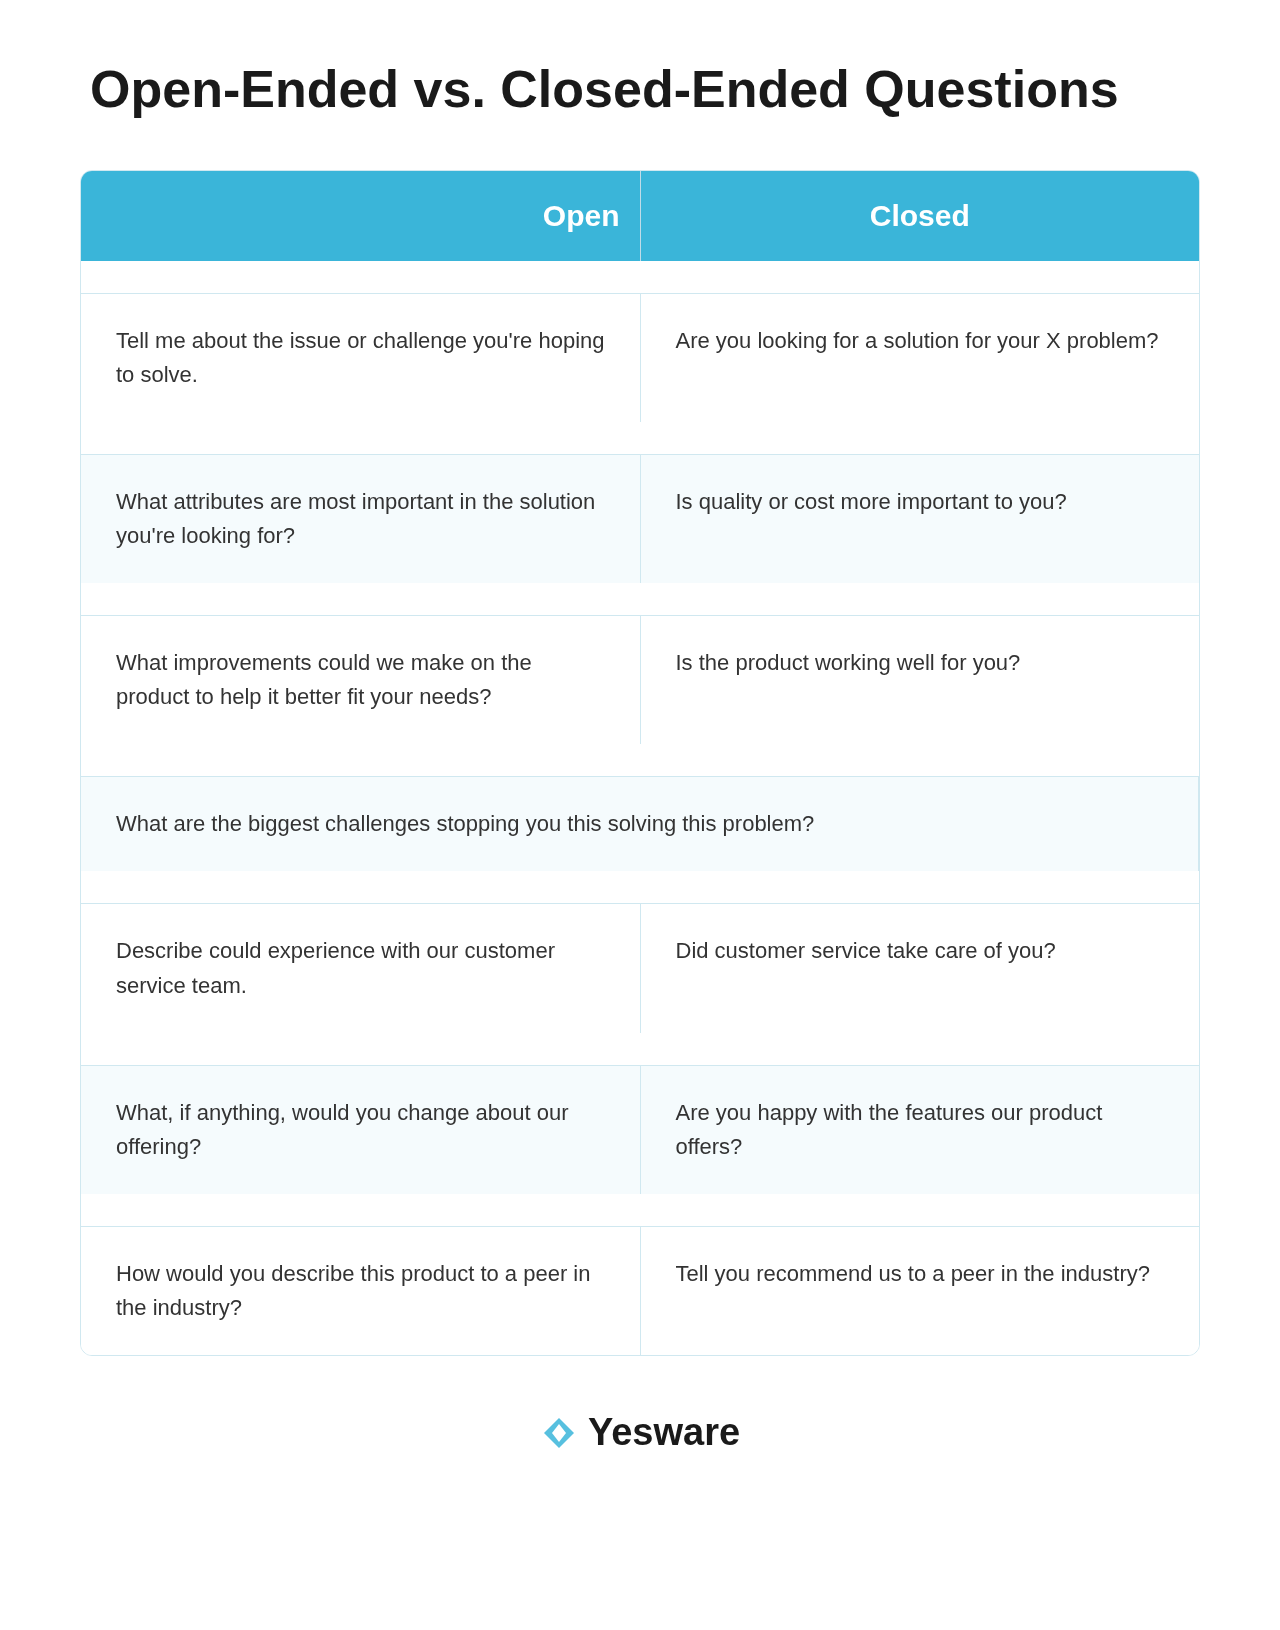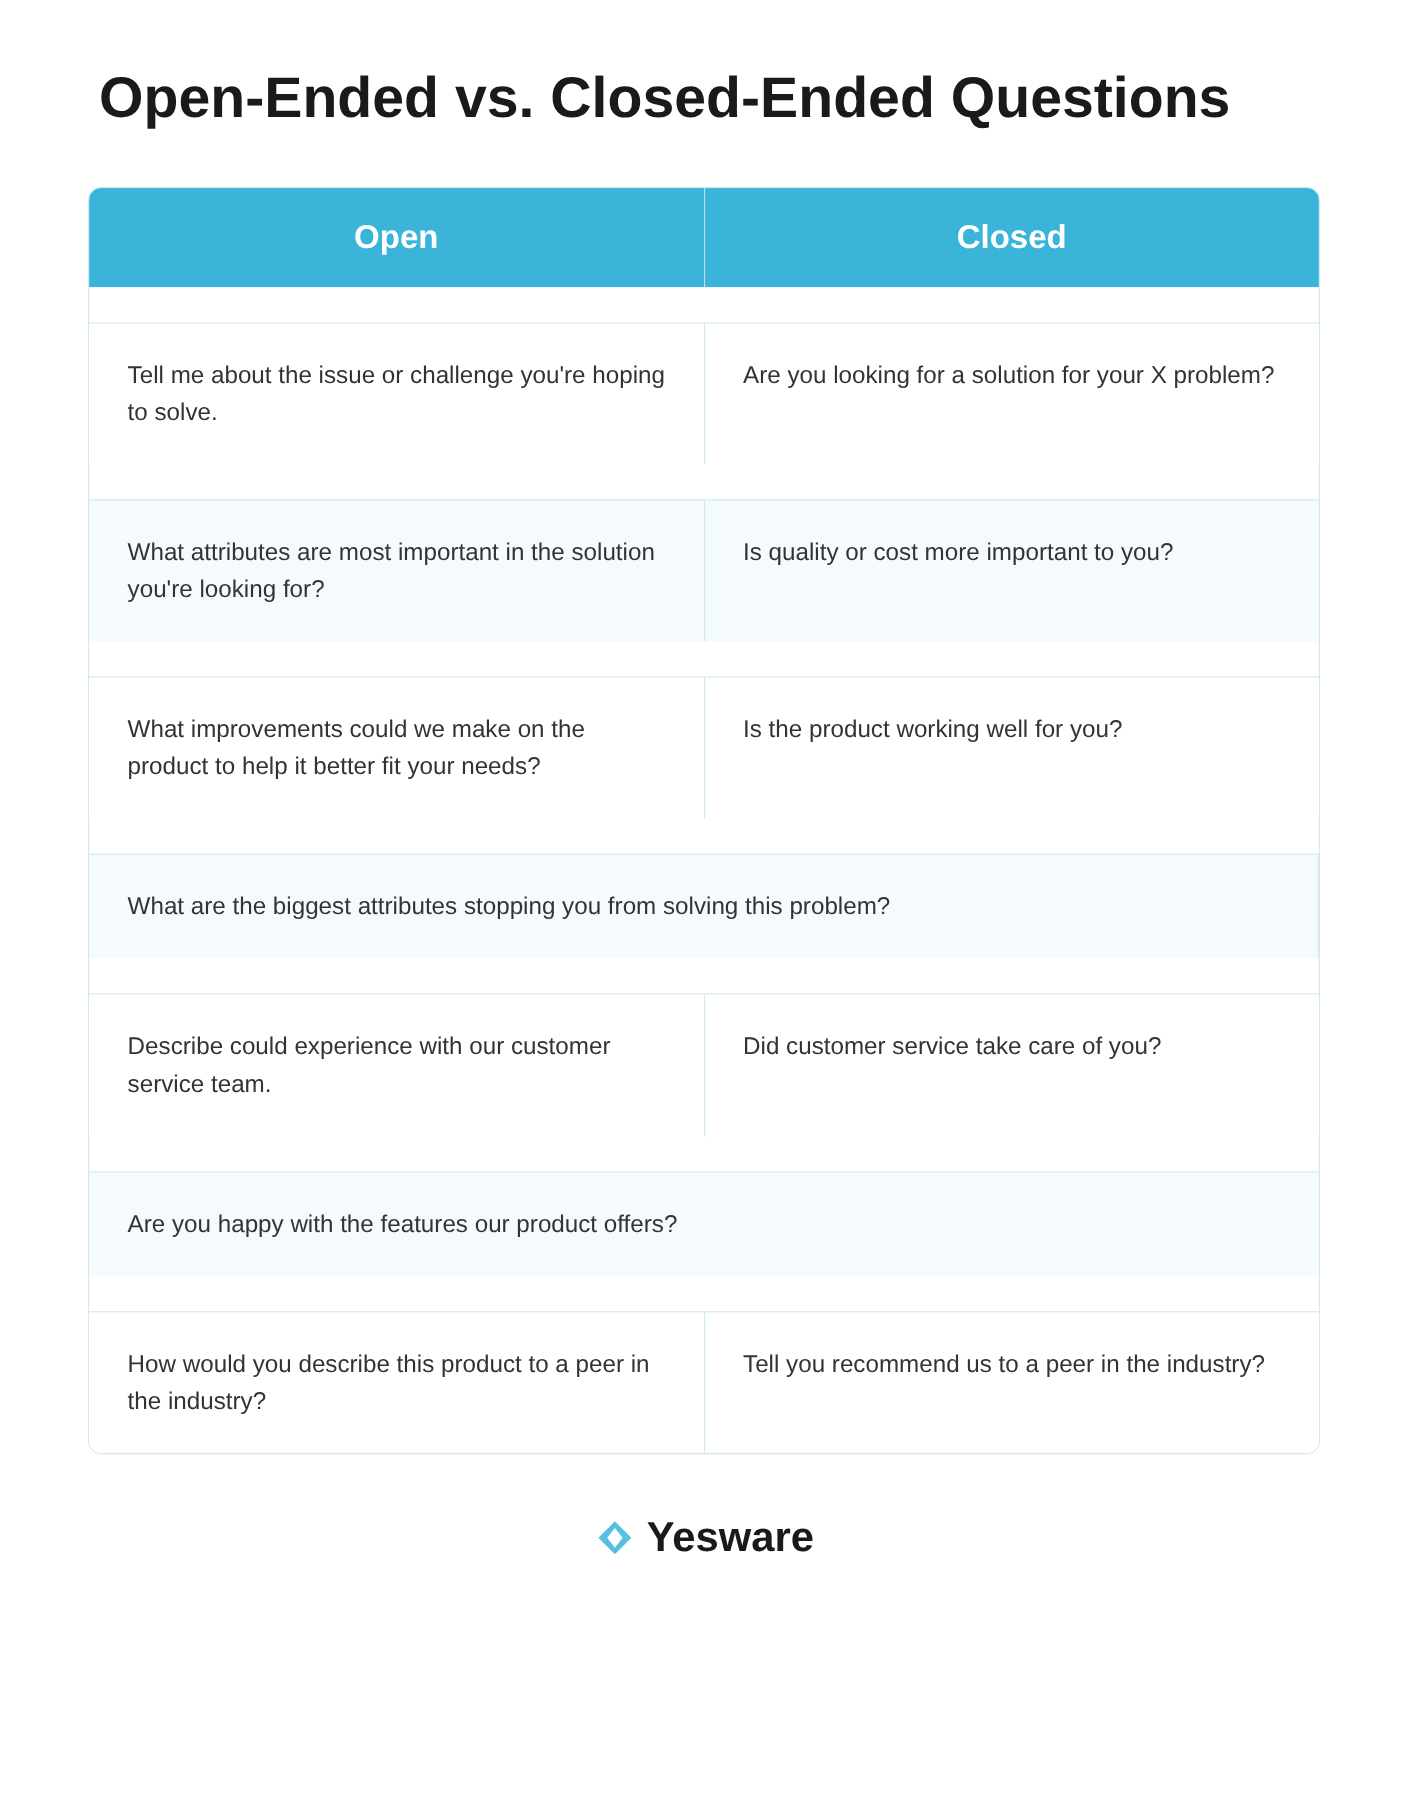--- a/index.html
+++ b/index.html
@@ -52,20 +52,21 @@
       padding: 28px 20px;
       text-align: center;
       font-size: 30px;
       font-weight: 700;
       color: #ffffff;
       background: #3ab5d9;
     }
 
     .col-header.open-header {
       border-right: 1.5px solid #c0dce8;
+      text-align: right;
     }
 
     .table-body {
       width: 100%;
     }
 
     .table-row {
       display: flex;
       width: 100%;
       border-top: 1.5px solid #d0e8f0;
@@ -141,27 +142,28 @@
         </div>
         <div class="table-row">
           <div class="cell open-cell">What attributes are most important in the solution you're looking for?</div>
           <div class="cell">Is quality or cost more important to you?</div>
         </div>
         <div class="table-row">
           <div class="cell open-cell">What improvements could we make on the product to help it better fit your needs?</div>
           <div class="cell">Is the product working well for you?</div>
         </div>
         <div class="table-row">
-          <div class="cell open-cell">What are the biggest attributes stopping you from solving this problem?</div>
+          <div class="cell open-cell">What are the biggest challenges stopping you this solving this problem?</div>
         </div>
         <div class="table-row">
           <div class="cell open-cell">Describe could experience with our customer service team.</div>
           <div class="cell">Did customer service take care of you?</div>
         </div>
         <div class="table-row">
+          <div class="cell open-cell">What, if anything, would you change about our offering?</div>
           <div class="cell">Are you happy with the features our product offers?</div>
         </div>
         <div class="table-row">
           <div class="cell open-cell">How would you describe this product to a peer in the industry?</div>
           <div class="cell">Tell you recommend us to a peer in the industry?</div>
         </div>
       </div>
   </div>
 
   <div class="brand-footer">

